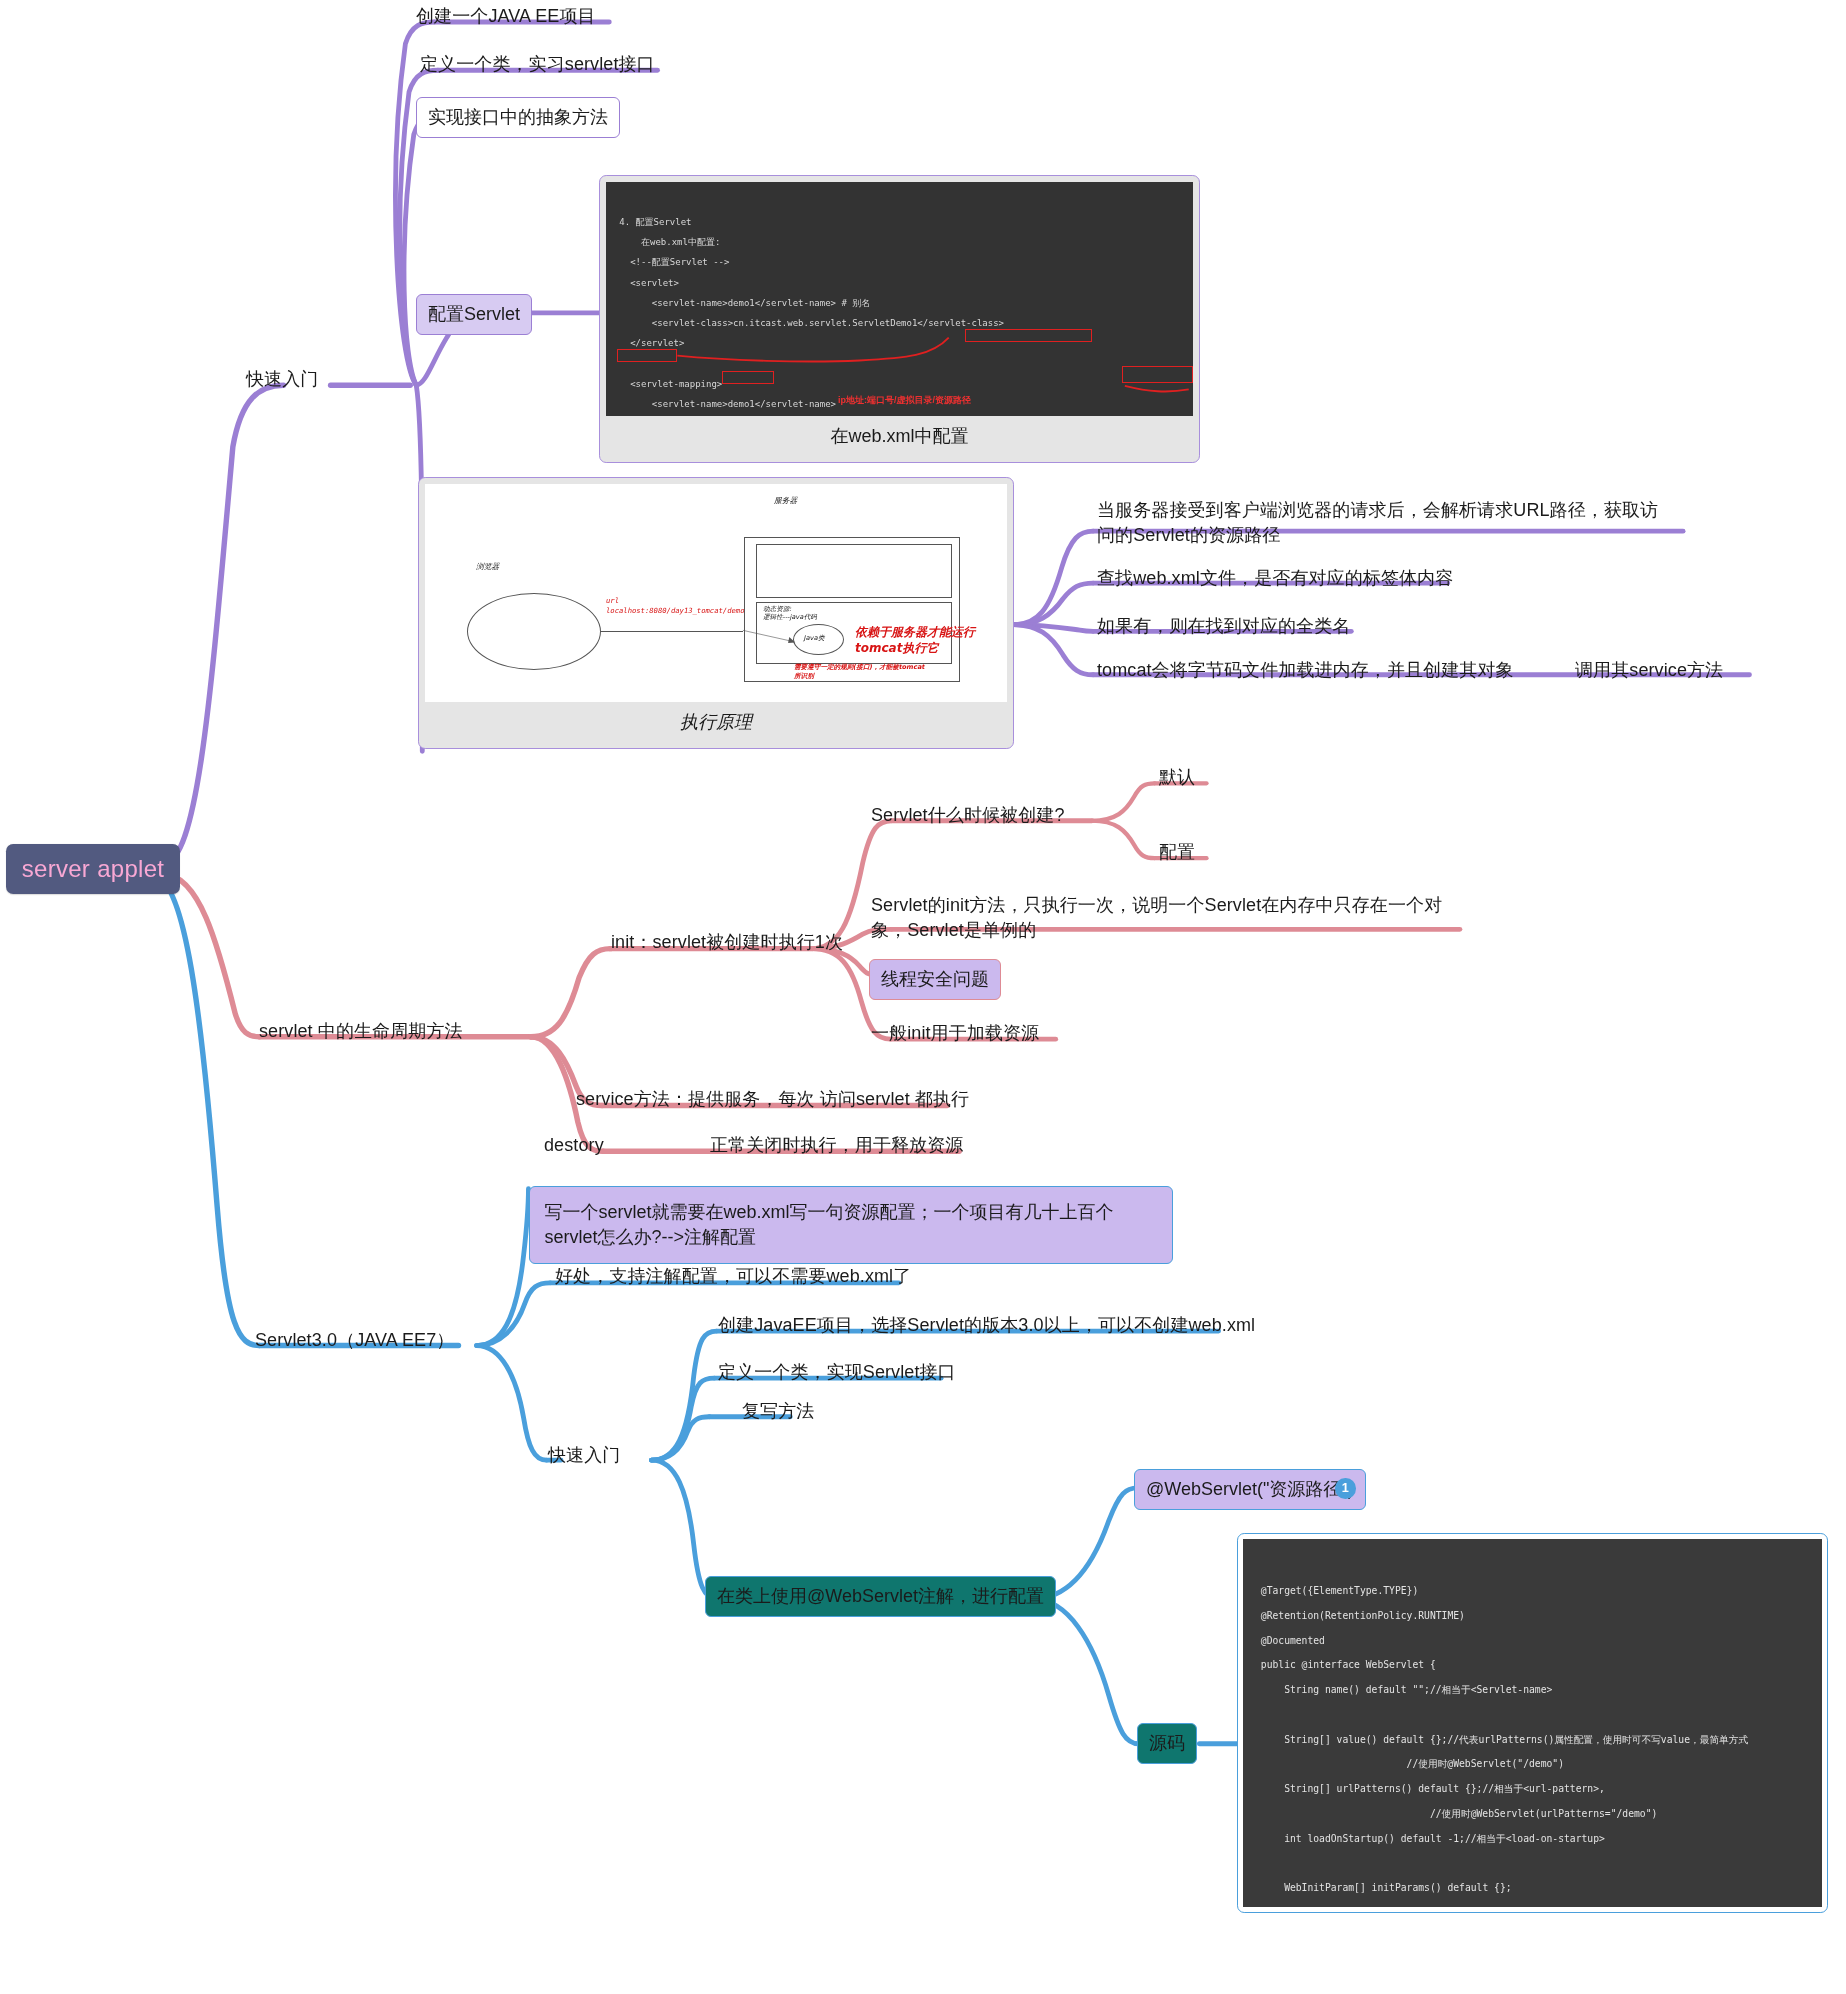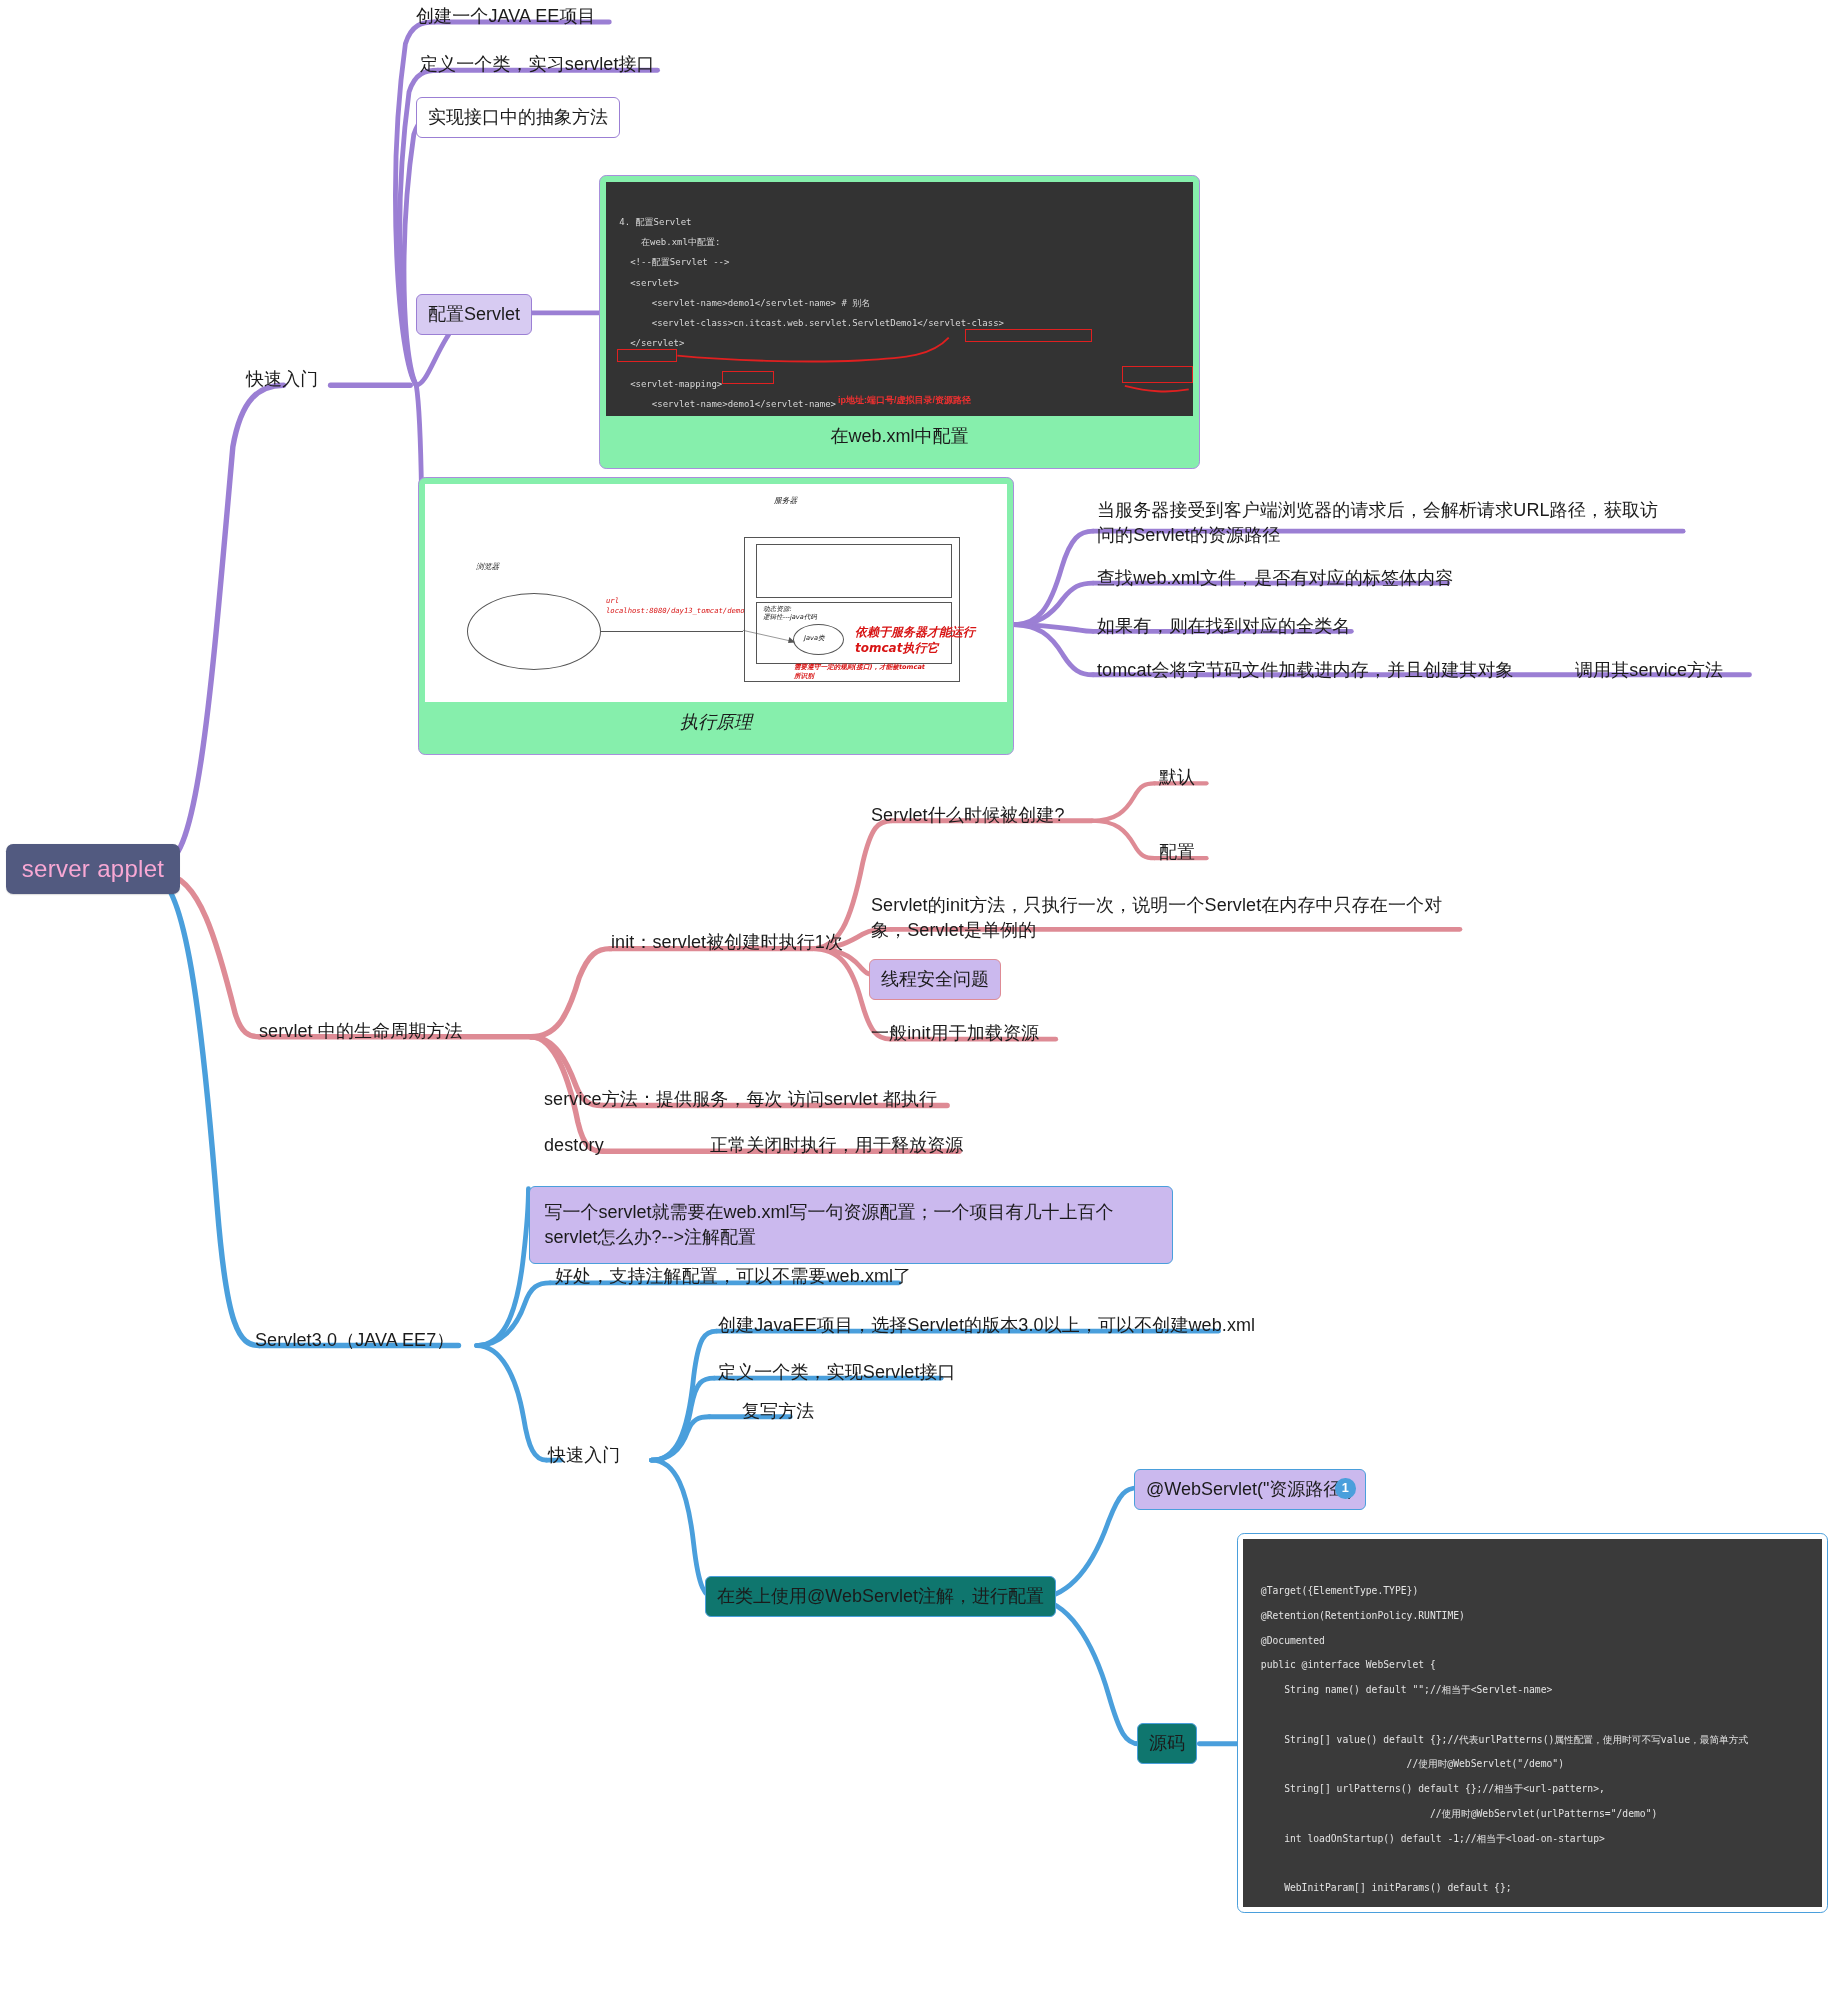--- a/index.html
+++ b/index.html
@@ -51,22 +51,22 @@
   .box.purple-out  { background:#ffffff; border:1.8px solid #9b7fd4; }
   .box.pink-fill   { background:#cbb9ee; border:1.8px solid #de8b95; }
   .box.blue-fill   { background:#cbb9ee; border:1.8px solid #4a9fdc; }
   .box.blue-out    { background:#0f766e; border:1.8px solid #4a9fdc; }
   .box.lav-fill    { background:#d7cbf2; border:1.8px solid #9b7fd4; }
 
   
   .card {
     position:absolute;
     border-radius:7.2px;
-    padding:6px 6px 10px 6px;
-    background:#86efac;
+    padding:6px 6px 4px 6px;
+    background:#e5e5e5;
     border:1.8px solid #a88fdc;
   }
   .card.blue { background:#ffffff; border:1.8px solid #4a9fdc; padding:4.8px; }
   .card .caption {
     text-align:center;
     font-size:18px;
     color:#1b1b1b;
     padding:8.4px 0 9.7px 0;
   }
 
@@ -360,21 +360,21 @@
   </div>
 
   <div class="box pink-fill" style="left:869px; top:959px;">
     <span>线程安全问题</span>
   </div>
 
   <div class="txt" style="left:871px; top:1021px;">
     <span>一般init用于加载资源</span>
   </div>
 
-  <div class="txt" style="left:544px; top:1087px;">
+  <div class="txt" style="left:576px; top:1087px;">
     <span>service方法：提供服务，每次 访问servlet 都执行</span>
   </div>
 
   <div class="txt" style="left:544px; top:1133px;">
     <span>destory</span>
   </div>
   <div class="txt" style="left:710px; top:1133px;">
     <span>正常关闭时执行，用于释放资源</span>
   </div>
 

